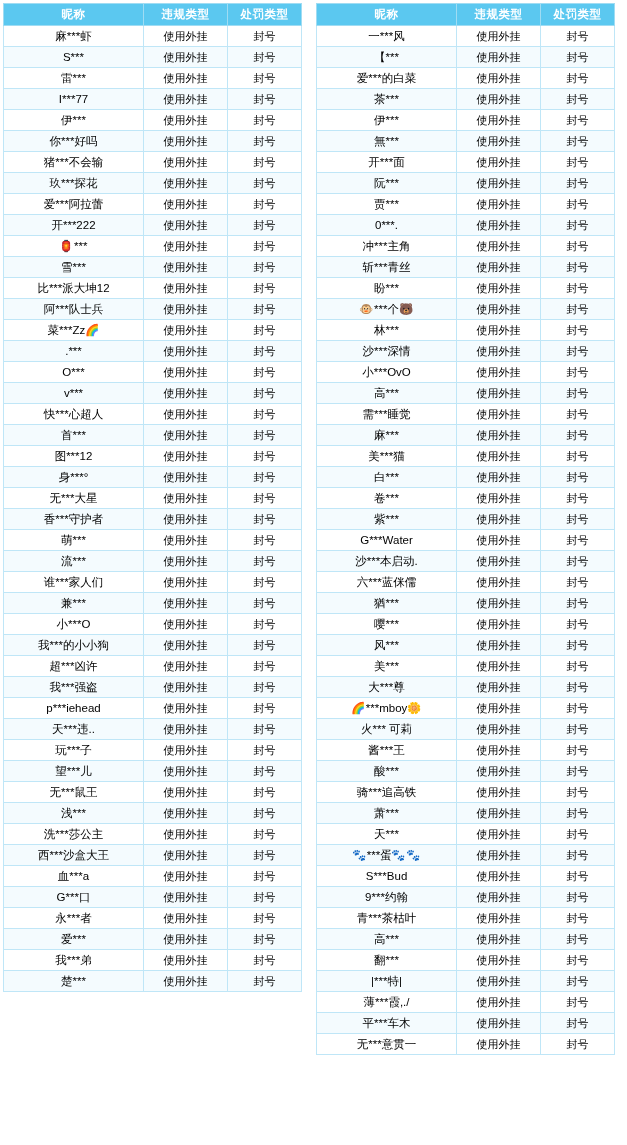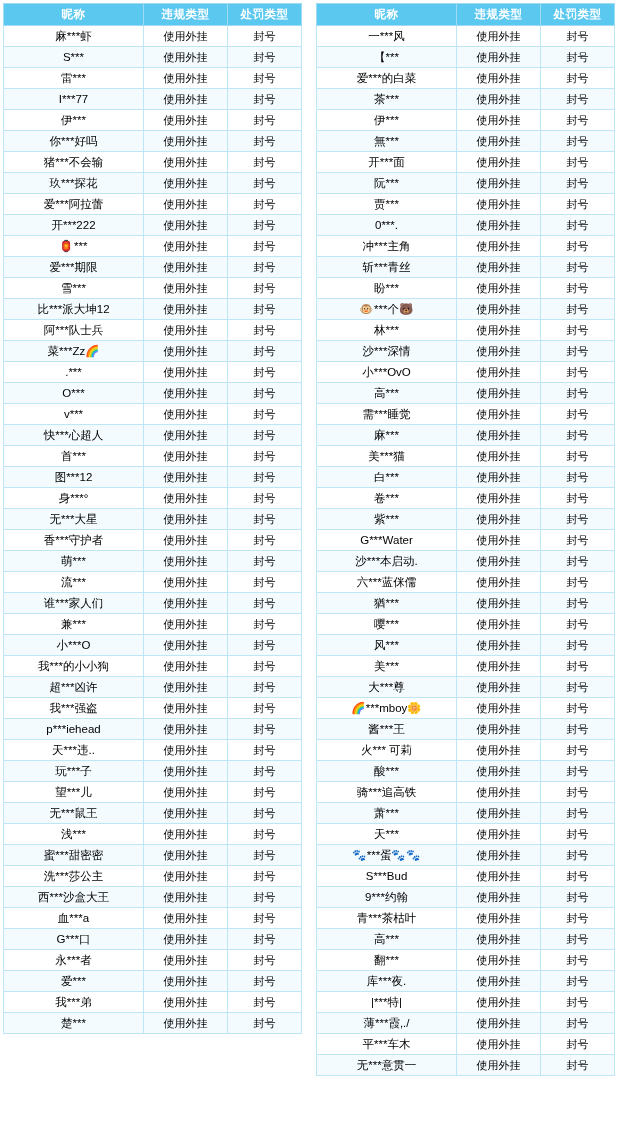--- a/index.html
+++ b/index.html
@@ -133,25 +133,20 @@
           <td class="cell-name">开***222</td>
           <td>使用外挂</td>
           <td>封号</td>
         </tr>
         <tr>
           <td class="cell-name">🏮***</td>
           <td>使用外挂</td>
           <td>封号</td>
         </tr>
         <tr>
-          <td class="cell-name">爱***期限</td>
-          <td>使用外挂</td>
-          <td>封号</td>
-        </tr>
-        <tr>
           <td class="cell-name">雪***</td>
           <td>使用外挂</td>
           <td>封号</td>
         </tr>
         <tr>
           <td class="cell-name">比***派大坤12</td>
           <td>使用外挂</td>
           <td>封号</td>
         </tr>
         <tr>
@@ -269,25 +264,20 @@
           <td>使用外挂</td>
           <td>封号</td>
         </tr>
         <tr>
           <td class="cell-name">无***鼠王</td>
           <td>使用外挂</td>
           <td>封号</td>
         </tr>
         <tr>
           <td class="cell-name">浅***</td>
-          <td>使用外挂</td>
-          <td>封号</td>
-        </tr>
-        <tr>
-          <td class="cell-name">蜜***甜密密</td>
           <td>使用外挂</td>
           <td>封号</td>
         </tr>
         <tr>
           <td class="cell-name">洗***莎公主</td>
           <td>使用外挂</td>
           <td>封号</td>
         </tr>
         <tr>
           <td class="cell-name">西***沙盒大王</td>
@@ -500,30 +490,30 @@
           <td class="cell-name">大***尊</td>
           <td>使用外挂</td>
           <td>封号</td>
         </tr>
         <tr>
           <td class="cell-name">🌈***mboy🌼</td>
           <td>使用外挂</td>
           <td>封号</td>
         </tr>
         <tr>
+          <td class="cell-name">火*** 可莉</td>
+          <td>使用外挂</td>
+          <td>封号</td>
+        </tr>
+        <tr>
           <td class="cell-name">酱***王</td>
           <td>使用外挂</td>
           <td>封号</td>
         </tr>
         <tr>
-          <td class="cell-name">火*** 可莉</td>
-          <td>使用外挂</td>
-          <td>封号</td>
-        </tr>
-        <tr>
           <td class="cell-name">酸***</td>
           <td>使用外挂</td>
           <td>封号</td>
         </tr>
         <tr>
           <td class="cell-name">骑***追高铁</td>
           <td>使用外挂</td>
           <td>封号</td>
         </tr>
         <tr>
@@ -556,25 +546,20 @@
           <td>使用外挂</td>
           <td>封号</td>
         </tr>
         <tr>
           <td class="cell-name">高***</td>
           <td>使用外挂</td>
           <td>封号</td>
         </tr>
         <tr>
           <td class="cell-name">翻***</td>
-          <td>使用外挂</td>
-          <td>封号</td>
-        </tr>
-        <tr>
-          <td class="cell-name">库***夜.</td>
           <td>使用外挂</td>
           <td>封号</td>
         </tr>
         <tr>
           <td class="cell-name">|***特|</td>
           <td>使用外挂</td>
           <td>封号</td>
         </tr>
         <tr>
           <td class="cell-name">薄***霞,./</td>

